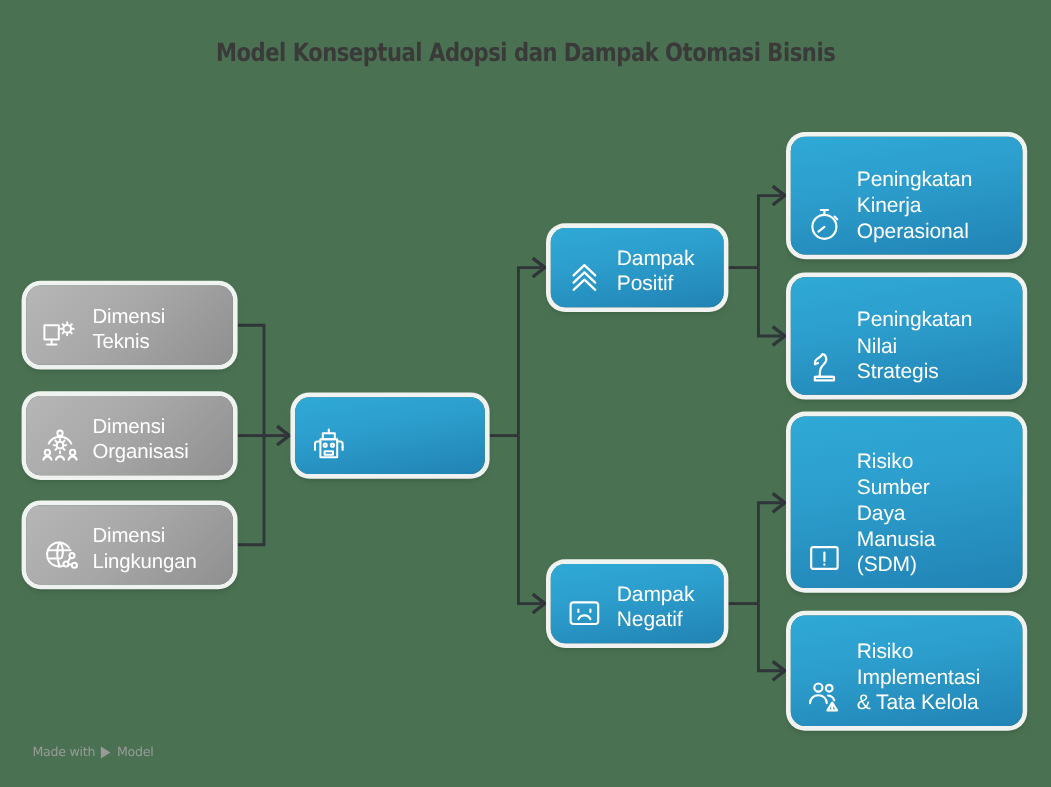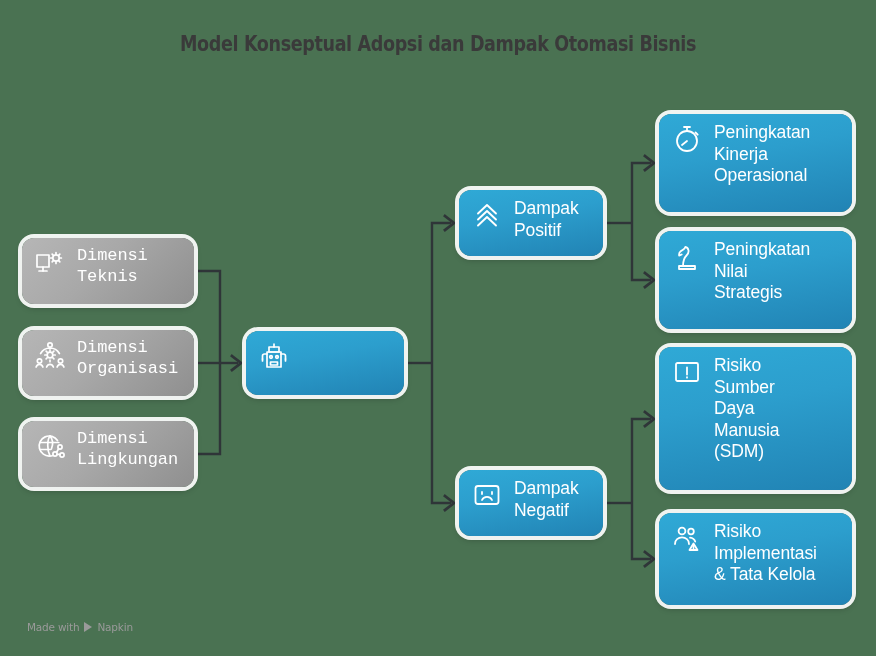--- a/index.html
+++ b/index.html
@@ -49,21 +49,21 @@
   }
   #connectors path { fill: none; stroke: #2f3538; stroke-width: 2.4; }
   #connectors .arrowhead { fill: none; stroke: #2f3538; stroke-width: 2.8;
     stroke-linecap: square; stroke-linejoin: miter; }
 
   
   .node {
     position: absolute;
     border-radius: 12px;
     display: flex;
-    align-items: flex-start;
+    align-items: flex-end;
     gap: 10px;
     padding: 8px 12px 8px 11px;
     color: #ffffff;
     box-shadow: 0 0 0 4px rgba(255,255,255,0.92),
                 0 3px 7px rgba(0,0,0,0.30);
   }
 
   .node .icon {
     flex: 0 0 auto;
     width: 34px;
@@ -79,21 +79,21 @@
     line-height: 1.23;
     color: #ffffff;
     letter-spacing: -0.1px;
     white-space: pre-line;
   }
 
   
   .node.gray {
     background: linear-gradient(135deg, #b6b6b6 0%, #a8a8a8 45%, #8f8f8f 100%);
   }
-  .node.gray .label { font-size: 17px; font-family: Liberation Mono, monospace; }
+  .node.gray .label { font-size: 17px; }
 
   
   .node.blue {
     background: linear-gradient(170deg, #2fa9d6 0%, #2c9ecd 40%, #2183b4 100%);
   }
 
   .node.center .label {
     font-size: 18px;
     line-height: 1.2;
   }
@@ -312,16 +312,16 @@
       </svg>
     </span>
     <span class="label">Risiko
 Implementasi
 &amp; Tata Kelola</span>
   </div>
 
   <div id="watermark">
     <span>Made with</span>
     <span class="play"></span>
-    <span>Napkin</span>
+    <span>Model</span>
   </div>
 
 </div>
 
 </body></html>

